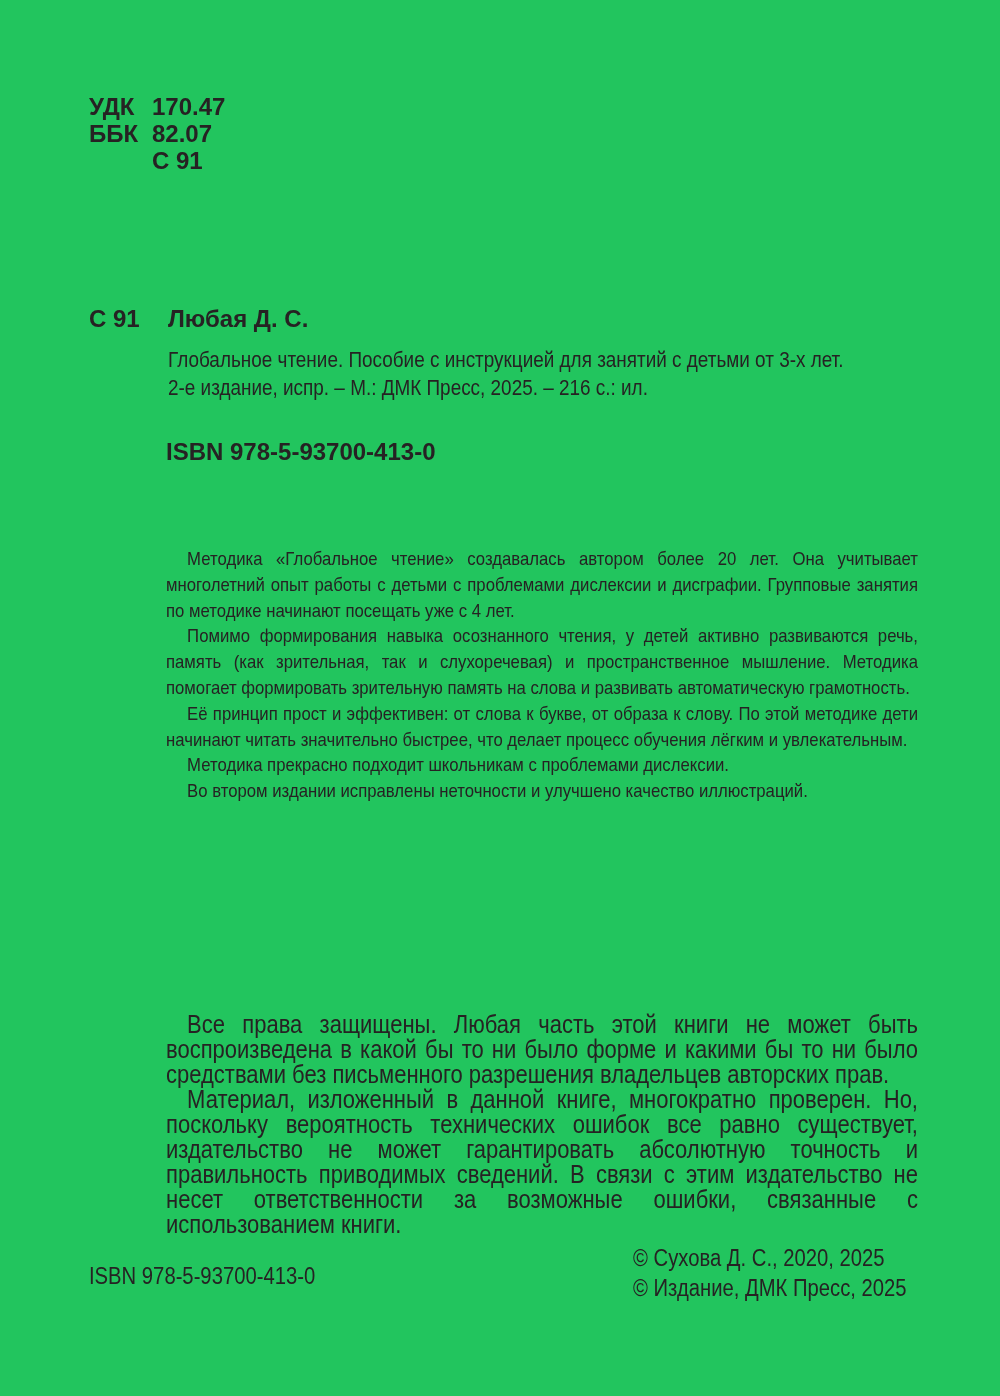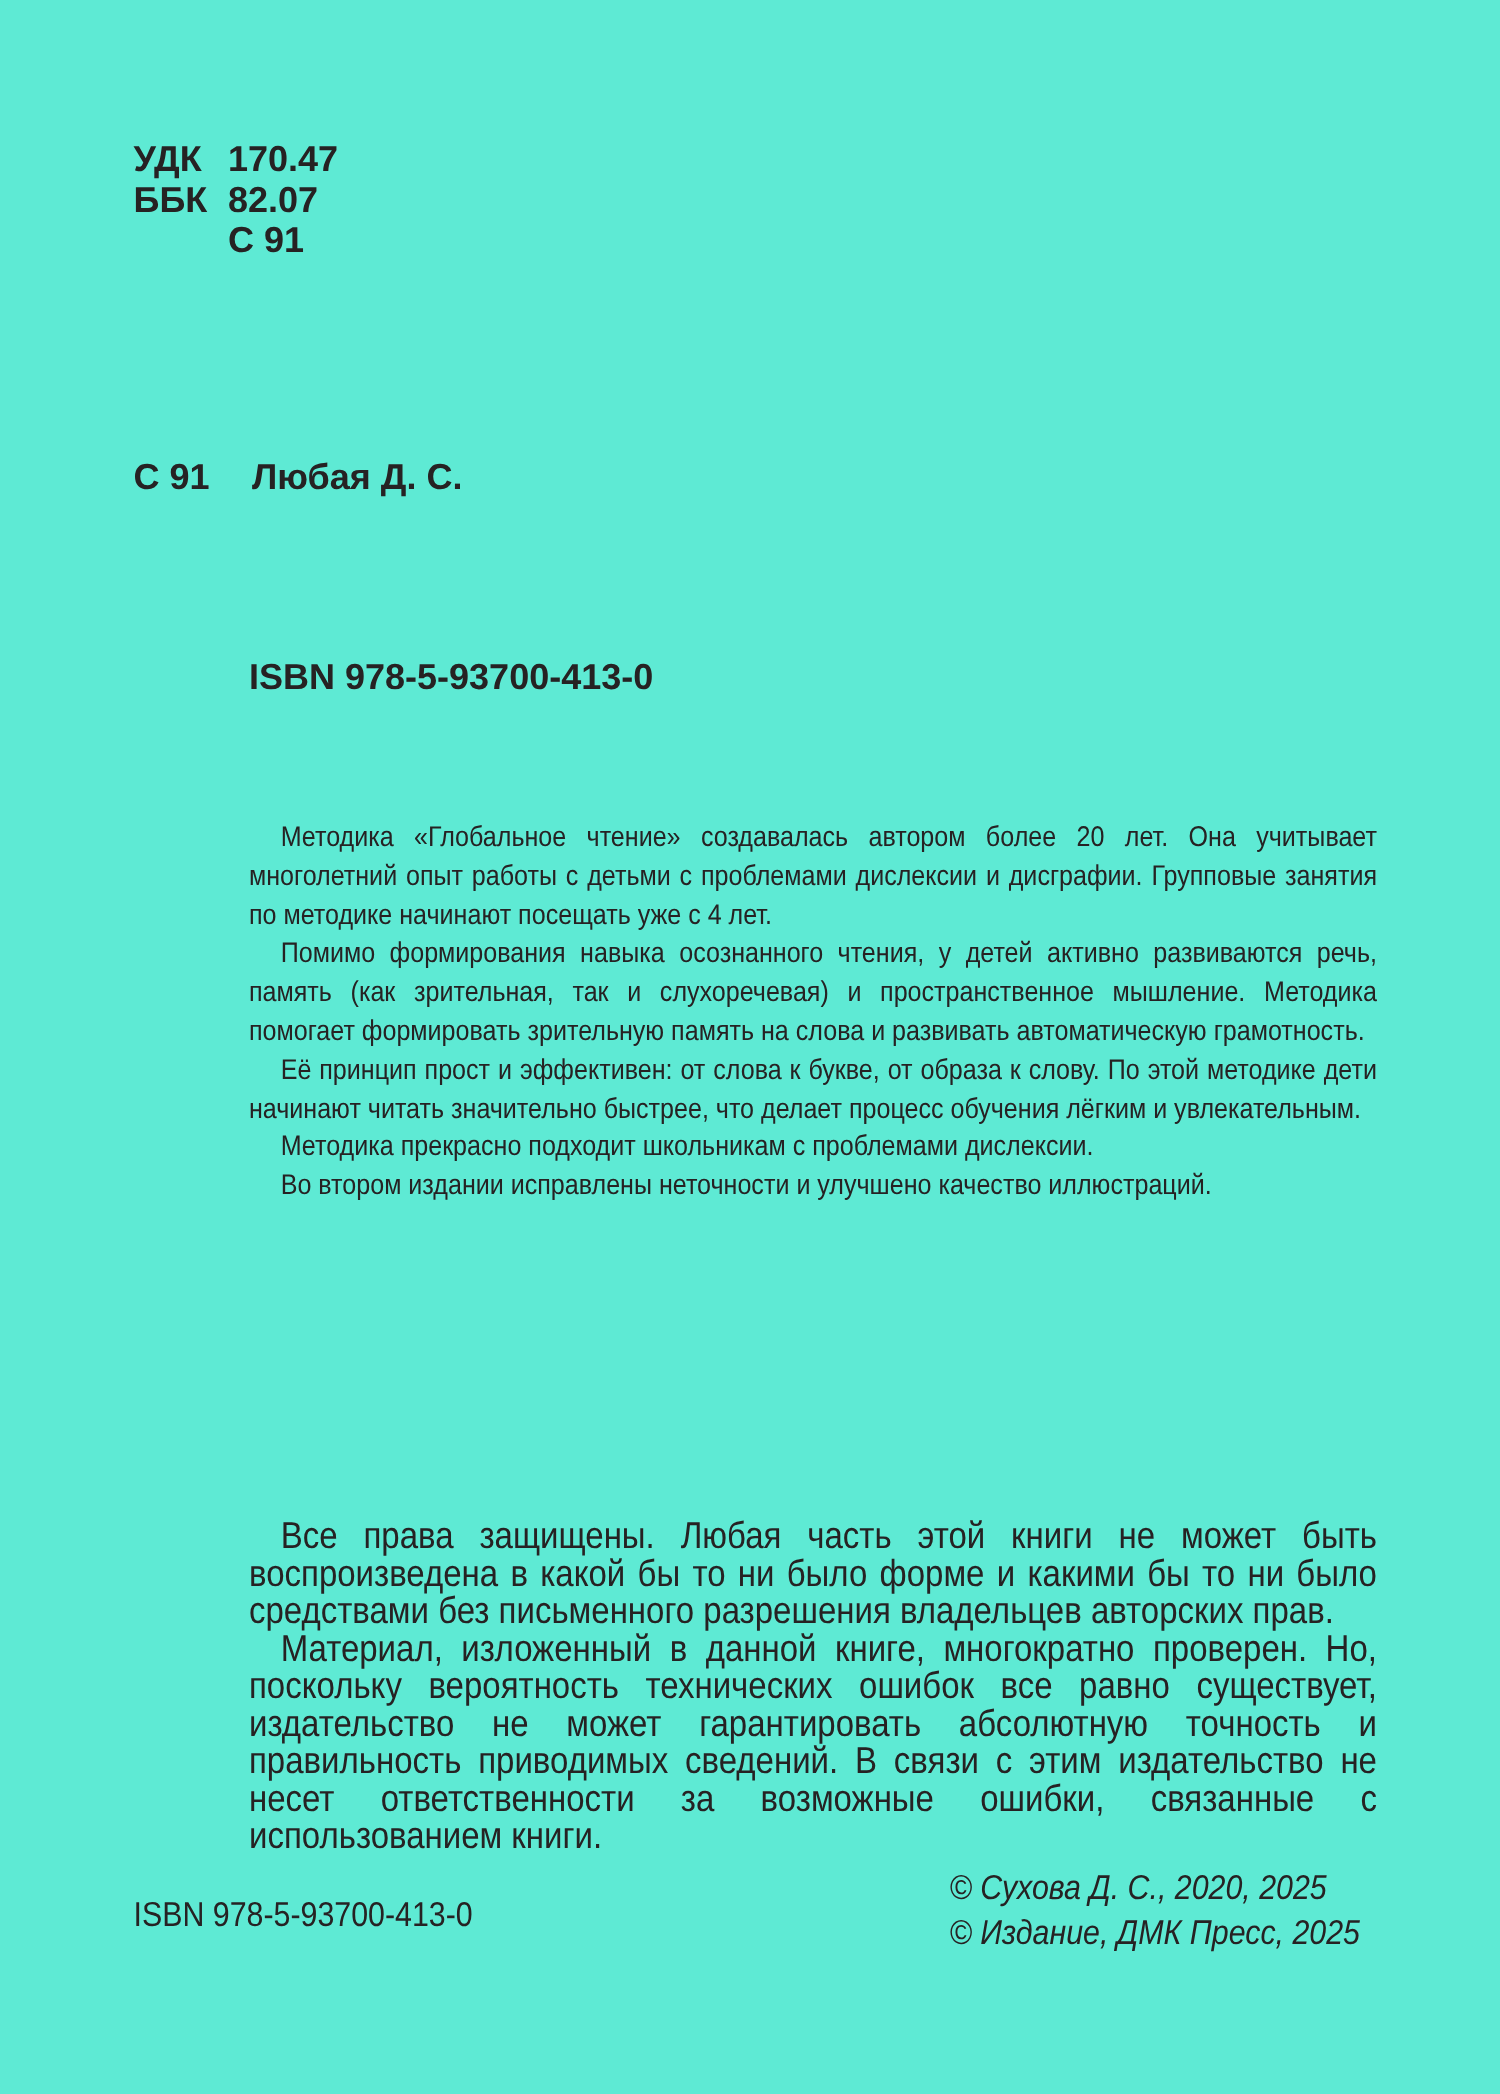--- a/index.html
+++ b/index.html
@@ -2,21 +2,21 @@
 <html lang="ru"><head>
 <meta charset="utf-8">
 <style>
   * { margin: 0; padding: 0; box-sizing: border-box; }
   html, body { background: #e8e8e8; }
   .page {
     position: relative;
     width: 1000px;
     height: 1396px;
     margin: 0 auto;
-    background: #5eead4;
+    background: #22c55e;
     color: #262223;
     font-family: "Liberation Sans", sans-serif;
     overflow: hidden;
   }
   
   .cond {
     transform: scaleX(0.88);
     transform-origin: 0 0;
     width: calc(100% / 0.88);
   }
@@ -84,21 +84,20 @@
     width: 400px;
     font-size: 23px;
     line-height: 28px;
   }
   .isbn-bottom .line, .copyrights .line { white-space: nowrap; }
   .copyrights {
     left: 633px; top: 1243px;
     width: 300px;
     font-size: 23px;
     line-height: 30px;
-    font-style: italic;
   }
 </style>
 </head>
 <body>
 
 <div class="page">
 
   <div class="abs cat-head">
     <div class="row">
       <span class="lbl">УДК</span>
@@ -112,20 +111,26 @@
       <span class="lbl"></span>
       <span class="val">С 91</span>
     </div>
   </div>
 
   <div class="abs cat-entry">
     <span class="code">С 91</span>
     <span class="author">Любая Д. С.</span>
   </div>
 
+  <div class="abs descr">
+    <div class="cond">
+      <div class="line">Глобальное чтение. Пособие с инструкцией для занятий с детьми от 3-х лет.</div>
+      <div class="line">2-е издание, испр. – М.: ДМК Пресс, 2025. – 216 с.: ил.</div>
+    </div>
+  </div>
 
   <div class="abs isbn-mid">ISBN 978-5-93700-413-0</div>
 
   <div class="abs annot">
     <div class="cond">
       <p>Методика «Глобальное чтение» создавалась автором более 20 лет. Она учитывает многолетний опыт работы с детьми с проблемами дислексии и дисграфии. Групповые занятия по методике начинают посещать уже с 4 лет.</p>
       <p>Помимо формирования навыка осознанного чтения, у детей активно развиваются речь, память (как зрительная, так и слухоречевая) и пространственное мышление. Методика помогает формировать зрительную память на слова и развивать автоматическую грамотность.</p>
       <p>Её принцип прост и эффективен: от слова к букве, от образа к слову. По этой методике дети начинают читать значительно быстрее, что делает процесс обучения лёгким и увлекательным.</p>
       <p>Методика прекрасно подходит школьникам с проблемами дислексии.</p>
       <p>Во втором издании исправлены неточности и улучшено качество иллюстраций.</p>

